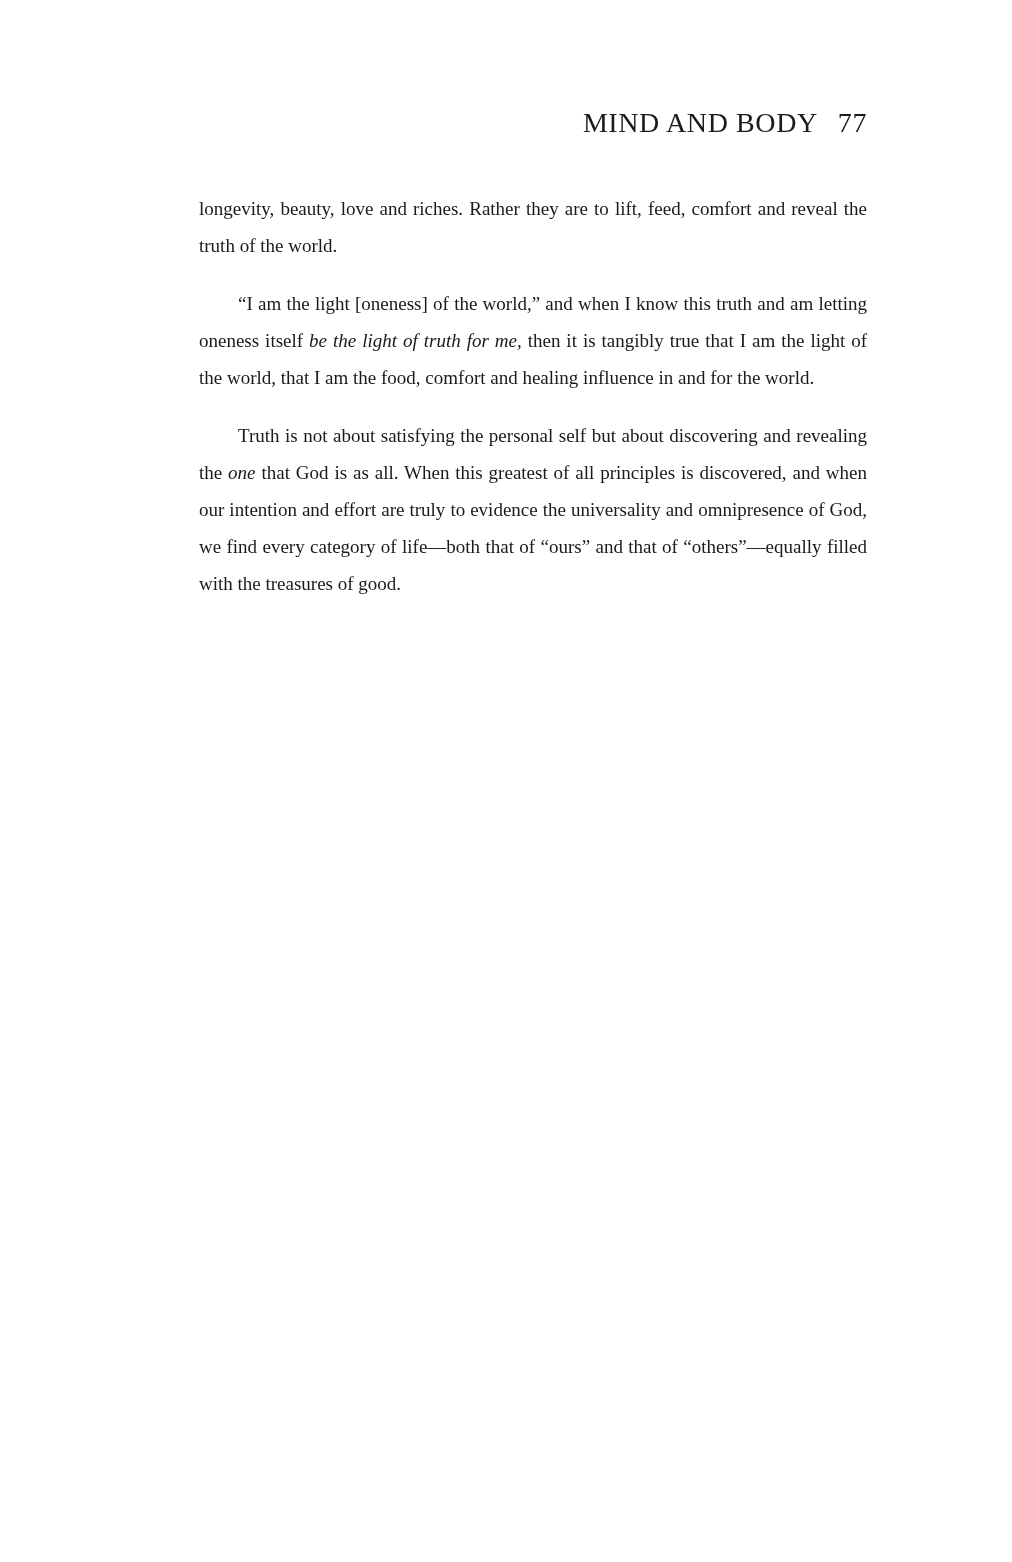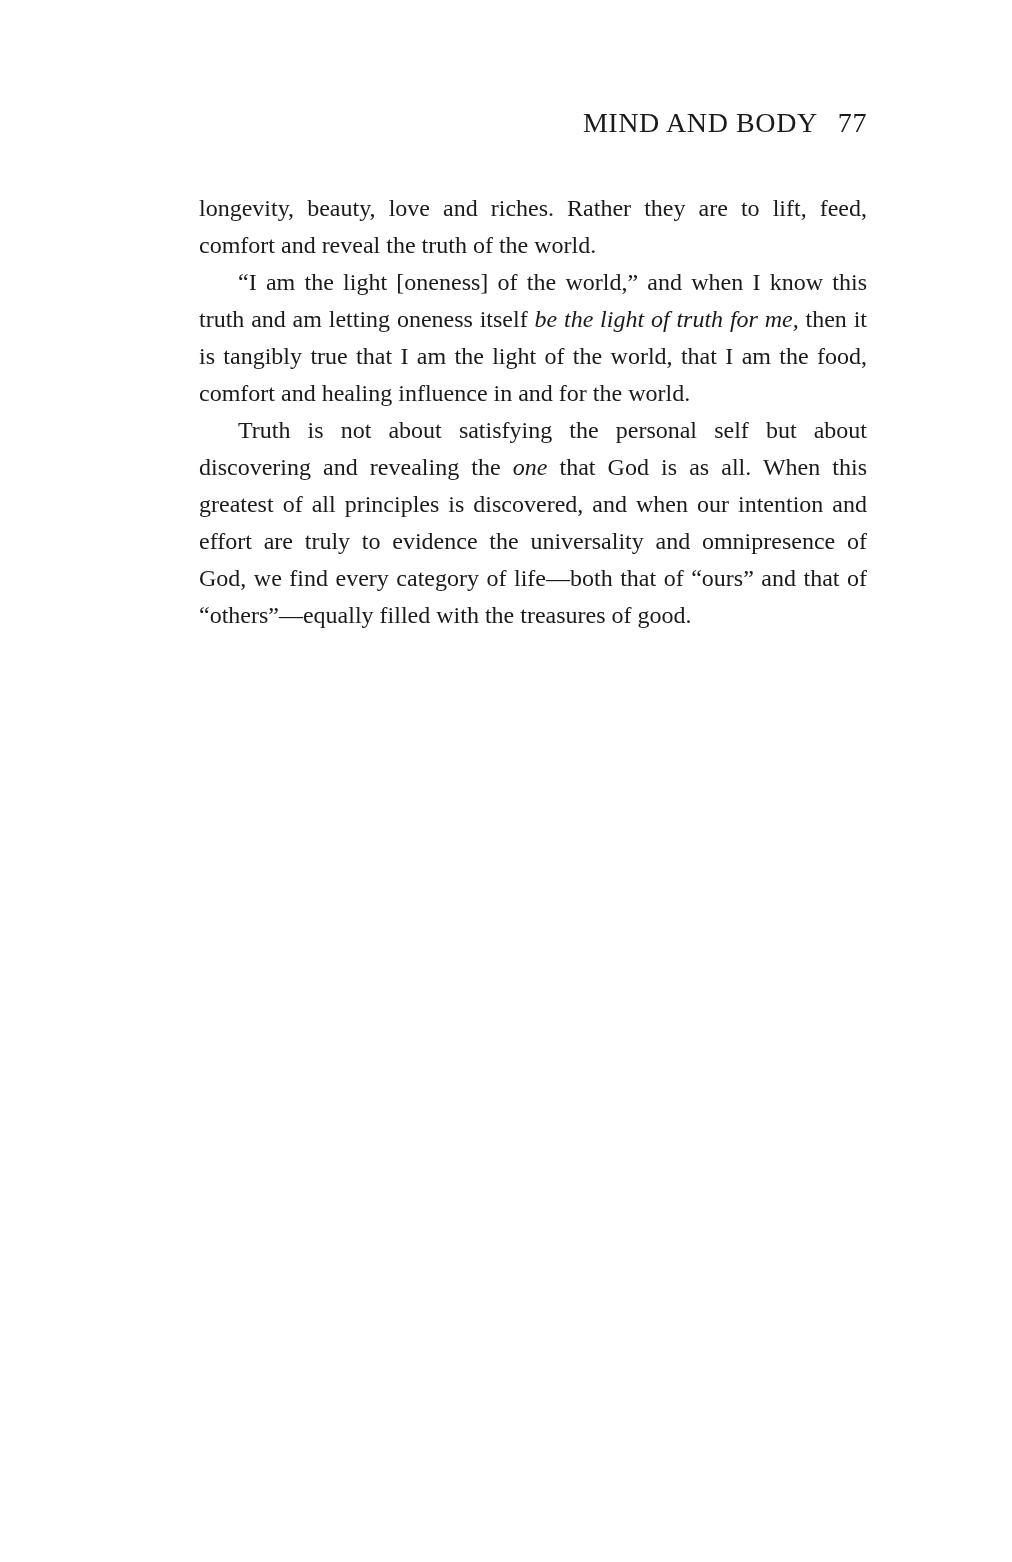--- a/index.html
+++ b/index.html
@@ -28,31 +28,32 @@
     color: #1a1a1a;
   }
   .running-head .pagenum {
     margin-left: 20px;
   }
   .body-text {
     position: absolute;
     top: 190px;
     left: 199px;
     width: 668px;
-    font-size: 24px;
+    font-size: 19px;
     line-height: 37px;
     text-align: justify;
     color: #1a1a1a;
   }
   .body-text p {
     margin: 0;
     text-indent: 0;
   }
   .body-text p.indent {
     text-indent: 39px;
+    margin-top: 21px;
   }
   .body-text em {
     font-style: italic;
   }
 </style>
 </head>
 <body>
 
 <div class="page">
   <header class="running-head">

